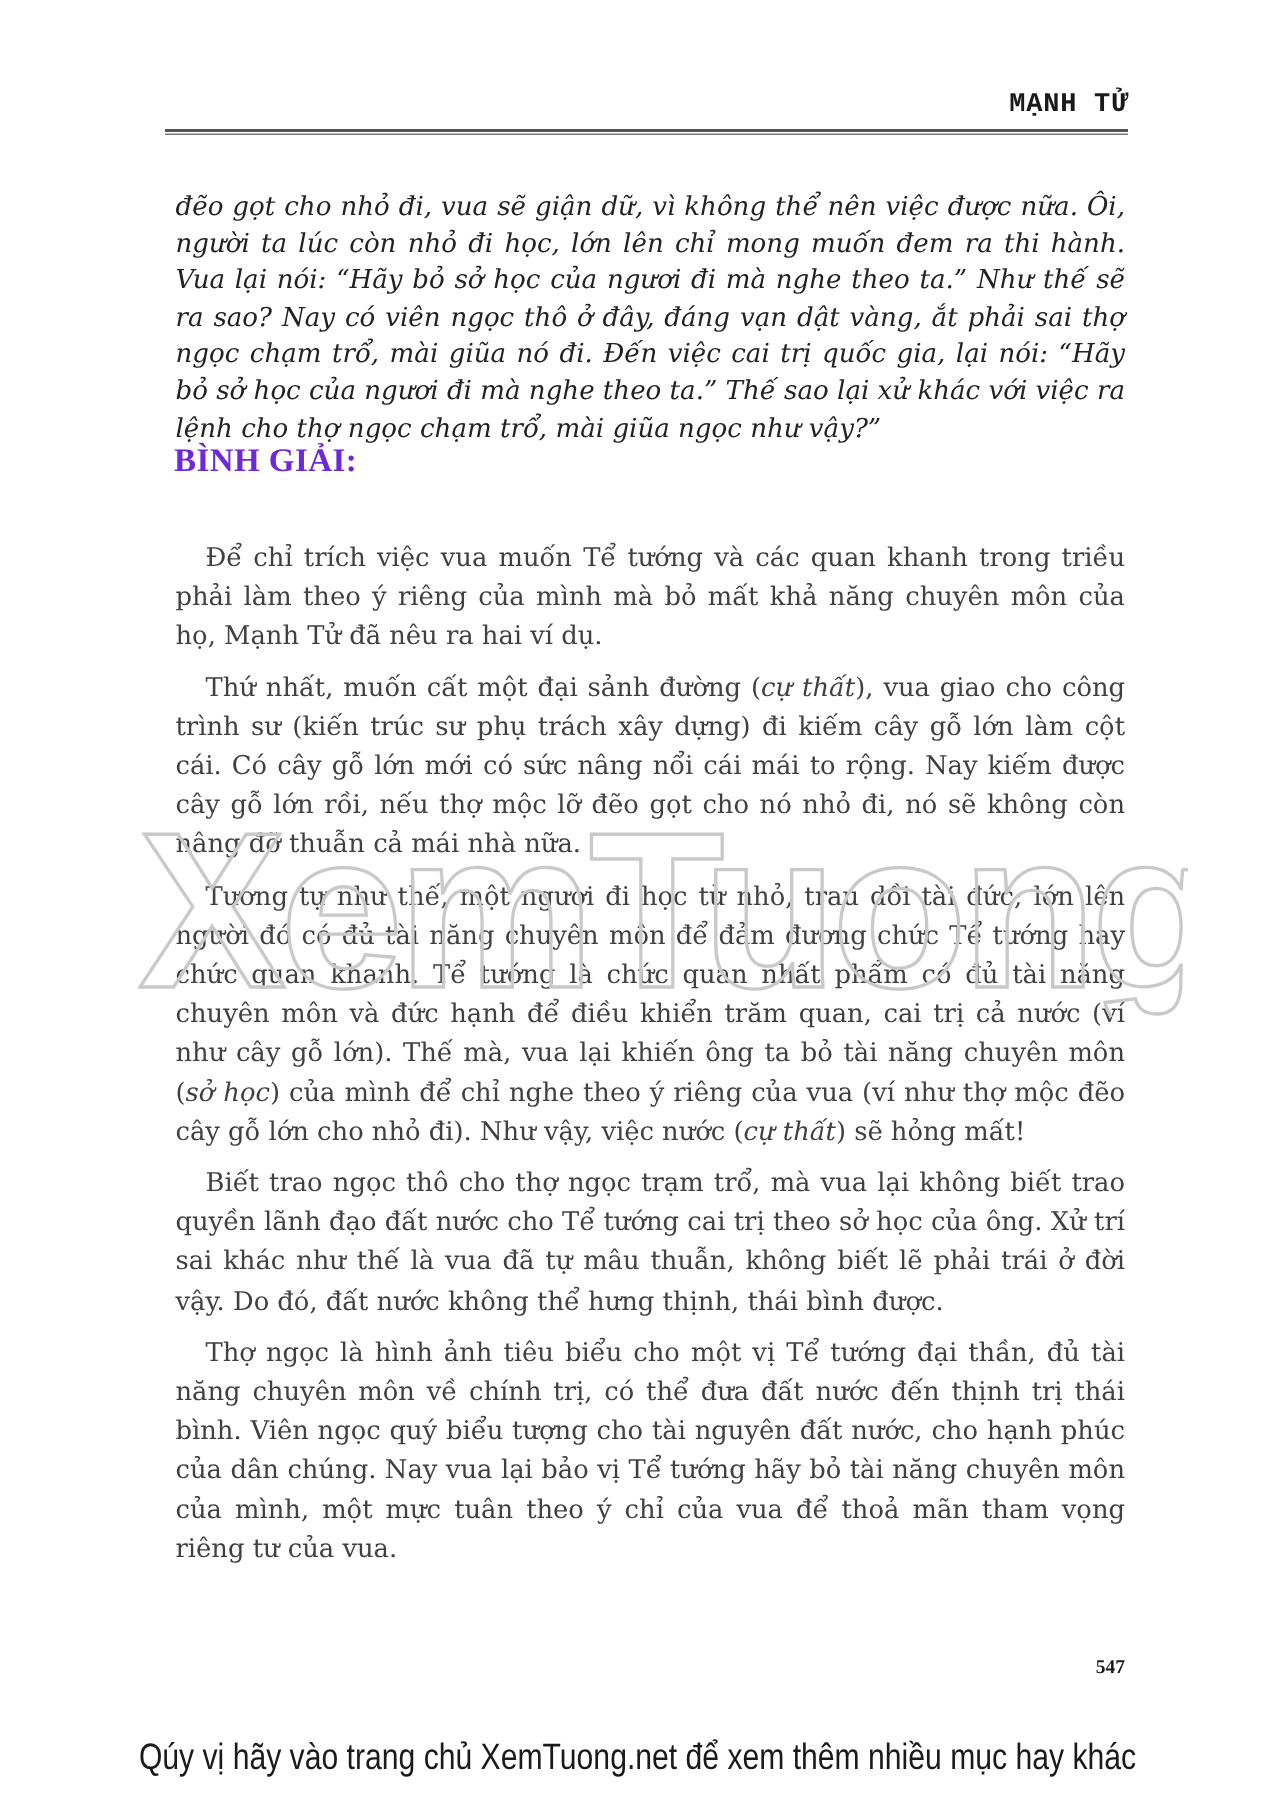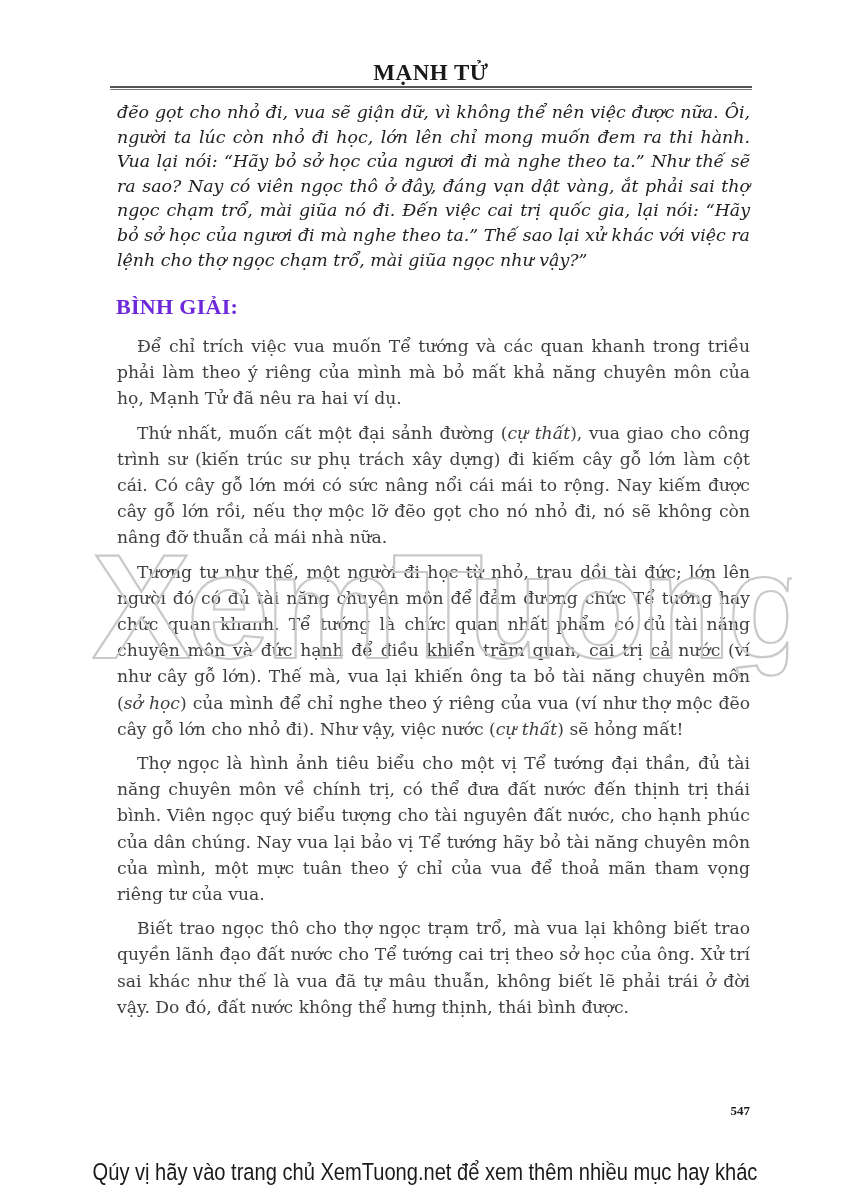--- a/index.html
+++ b/index.html
@@ -1,26 +1,26 @@
 <!DOCTYPE html>
 <html><head>
 <meta charset="utf-8">
 <style>
   html, body { margin: 0; padding: 0; background: #ffffff; }
   body { width: 850px; height: 1202px; position: relative; overflow: hidden;
          font-family: "DejaVu Serif", "Liberation Serif", serif; color: #1c1c1c; }
   .page { position: absolute; left: 0; top: 0; width: 850px; height: 1202px; }
 
-  .running-head { position: absolute; left: 110px; width: 642px; top: 60px; text-align: center;
-                  font-family: Liberation Serif, serif; font-weight: bold; font-size: 23px;
+  .running-head { position: absolute; left: 110px; width: 642px; top: 60px; text-align: right;
+                  font-family: Liberation Mono, monospace; font-weight: bold; font-size: 18px;
                   letter-spacing: 0.5px; color: #1a1a1a; }
   .head-rule { position: absolute; left: 110px; width: 642px; top: 86px; height: 4px;
                border-top: 2px solid #555; border-bottom: 1px solid #777; box-sizing: border-box; }
 
-  .body-text { position: absolute; left: 117px; width: 633px; }
+  .body-text { position: absolute; left: 117px; width: 633px; margin-top: 26px; }
   .quote { top: 100px; font-style: italic; font-size: 17.4px; line-height: 24.6px;
            text-align: justify; color: #222; }
   .quote p { margin: 0; }
 
   .section-heading { position: absolute; left: 116px; top: 294px; font-family: "Liberation Serif", serif;
                      font-weight: bold; font-size: 22px; color: #6d28d9; margin: 0; letter-spacing: 0.3px; }
 
   .commentary { top: 333px; font-size: 17.2px; line-height: 26.2px; text-align: justify; color: #404040; }
   .commentary p { margin: 0 0 8px 0; text-indent: 20px; }
   .commentary em { }
@@ -48,22 +48,22 @@
   <div class="body-text quote">
     <p>đẽo gọt cho nhỏ đi, vua sẽ giận dữ, vì không thể nên việc được nữa. Ôi, người ta lúc còn nhỏ đi học, lớn lên chỉ mong muốn đem ra thi hành. Vua lại nói: “Hãy bỏ sở học của ngươi đi mà nghe theo ta.” Như thế sẽ ra sao? Nay có viên ngọc thô ở đây, đáng vạn dật vàng, ắt phải sai thợ ngọc chạm trổ, mài giũa nó đi. Đến việc cai trị quốc gia, lại nói: “Hãy bỏ sở học của ngươi đi mà nghe theo ta.” Thế sao lại xử khác với việc ra lệnh cho thợ ngọc chạm trổ, mài giũa ngọc như vậy?”</p>
   </div>
 
   <h2 class="section-heading">BÌNH GIẢI:</h2>
 
   <div class="body-text commentary">
     <p>Để chỉ trích việc vua muốn Tể tướng và các quan khanh trong triều phải làm theo ý riêng của mình mà bỏ mất khả năng chuyên môn của họ, Mạnh Tử đã nêu ra hai ví dụ.</p>
     <p><span>Thứ nhất, muốn cất một đại sảnh đường (</span><em>cự thất</em><span>), vua giao cho công trình sư (kiến trúc sư phụ trách xây dựng) đi kiếm cây gỗ lớn làm cột cái. Có cây gỗ lớn mới có sức nâng nổi cái mái to rộng. Nay kiếm được cây gỗ lớn rồi, nếu thợ mộc lỡ đẽo gọt cho nó nhỏ đi, nó sẽ không còn nâng đỡ thuẫn cả mái nhà nữa.</span></p>
     <p><span>Tương tự như thế, một người đi học từ nhỏ, trau dồi tài đức; lớn lên người đó có đủ tài năng chuyên môn để đảm đương chức Tể tướng hay chức quan khanh. Tể tướng là chức quan nhất phẩm có đủ tài năng chuyên môn và đức hạnh để điều khiển trăm quan, cai trị cả nước (ví như cây gỗ lớn). Thế mà, vua lại khiến ông ta bỏ tài năng chuyên môn (</span><em>sở học</em><span>) của mình để chỉ nghe theo ý riêng của vua (ví như thợ mộc đẽo cây gỗ lớn cho nhỏ đi). Như vậy, việc nước (</span><em>cự thất</em><span>) sẽ hỏng mất!</span></p>
+    <p>Biết trao ngọc thô cho thợ ngọc trạm trổ, mà vua lại không biết trao quyền lãnh đạo đất nước cho Tể tướng cai trị theo sở học của ông. Xử trí sai khác như thế là vua đã tự mâu thuẫn, không biết lẽ phải trái ở đời vậy. Do đó, đất nước không thể hưng thịnh, thái bình được.</p>
     <p>Thợ ngọc là hình ảnh tiêu biểu cho một vị Tể tướng đại thần, đủ tài năng chuyên môn về chính trị, có thể đưa đất nước đến thịnh trị thái bình. Viên ngọc quý biểu tượng cho tài nguyên đất nước, cho hạnh phúc của dân chúng. Nay vua lại bảo vị Tể tướng hãy bỏ tài năng chuyên môn của mình, một mực tuân theo ý chỉ của vua để thoả mãn tham vọng riêng tư của vua.</p>
-    <p>Biết trao ngọc thô cho thợ ngọc trạm trổ, mà vua lại không biết trao quyền lãnh đạo đất nước cho Tể tướng cai trị theo sở học của ông. Xử trí sai khác như thế là vua đã tự mâu thuẫn, không biết lẽ phải trái ở đời vậy. Do đó, đất nước không thể hưng thịnh, thái bình được.</p>
   </div>
 
   <svg class="watermark" viewBox="0 0 700 150">
     <text x="0" y="130">XemTuong.net</text>
   </svg>
 
   <div class="page-number">547</div>
 
   <div class="footer-banner">Qúy vị hãy vào trang chủ XemTuong.net để xem thêm nhiều mục hay khác</div>
 </div>

